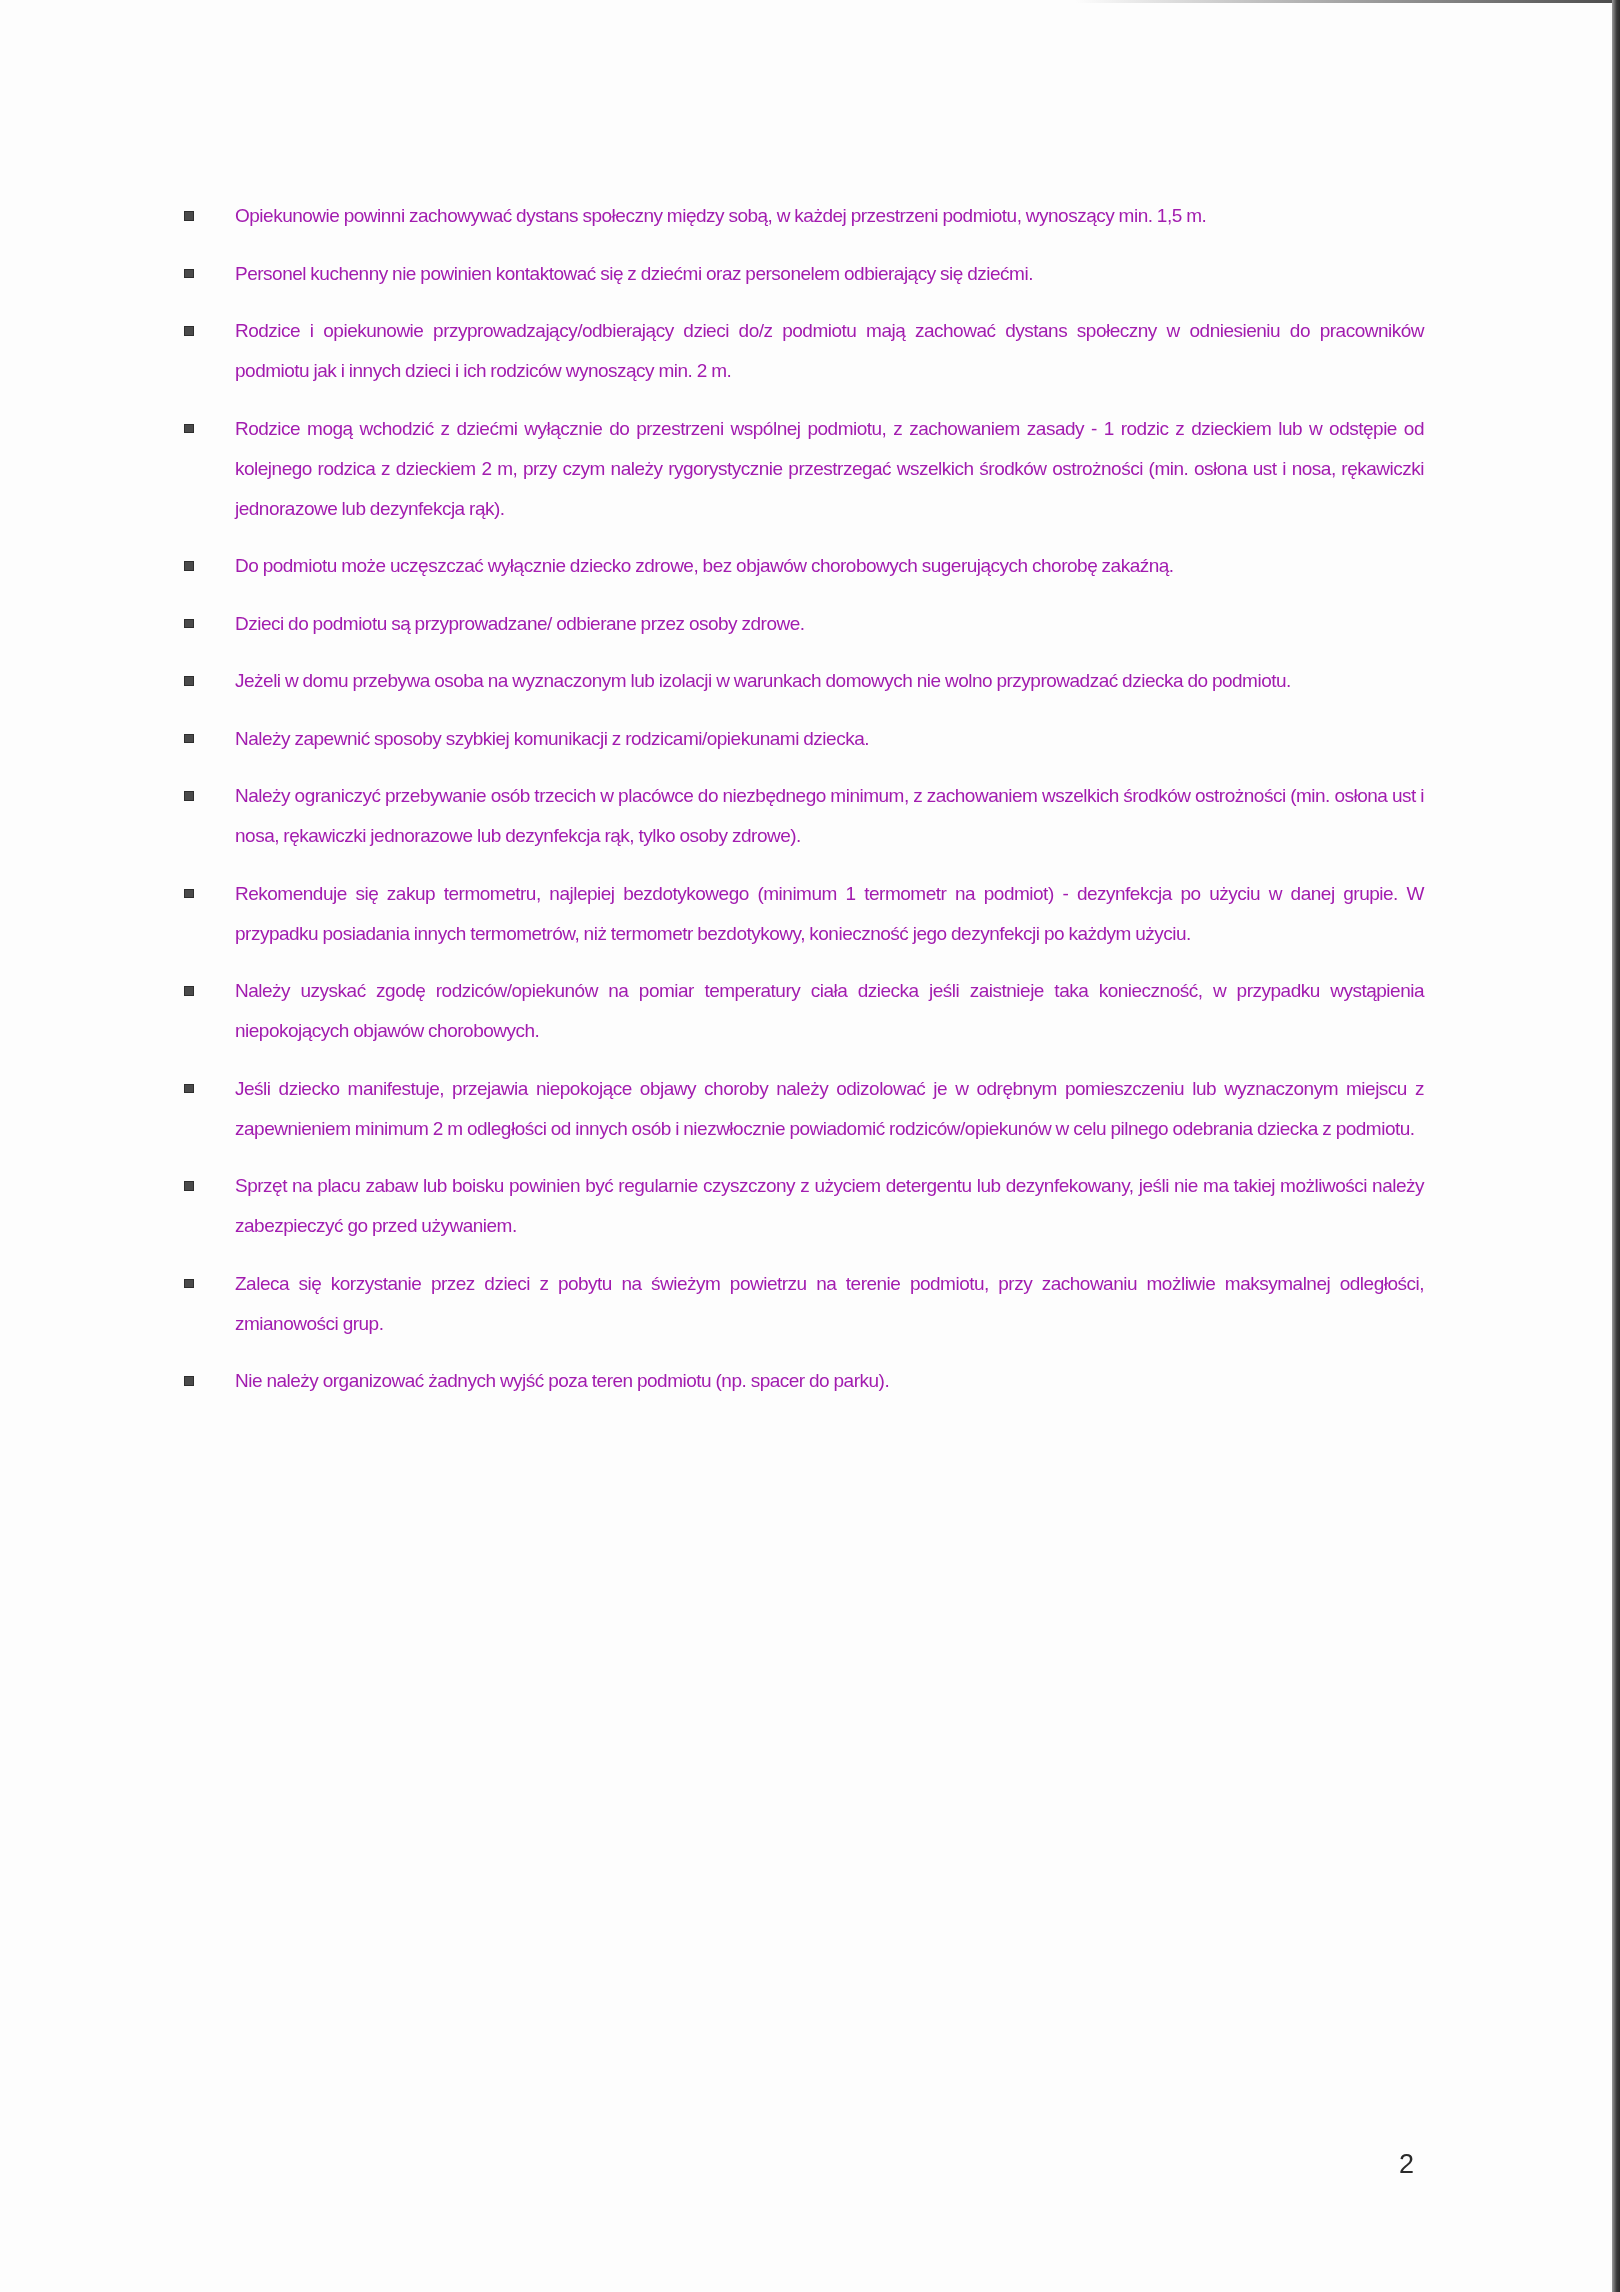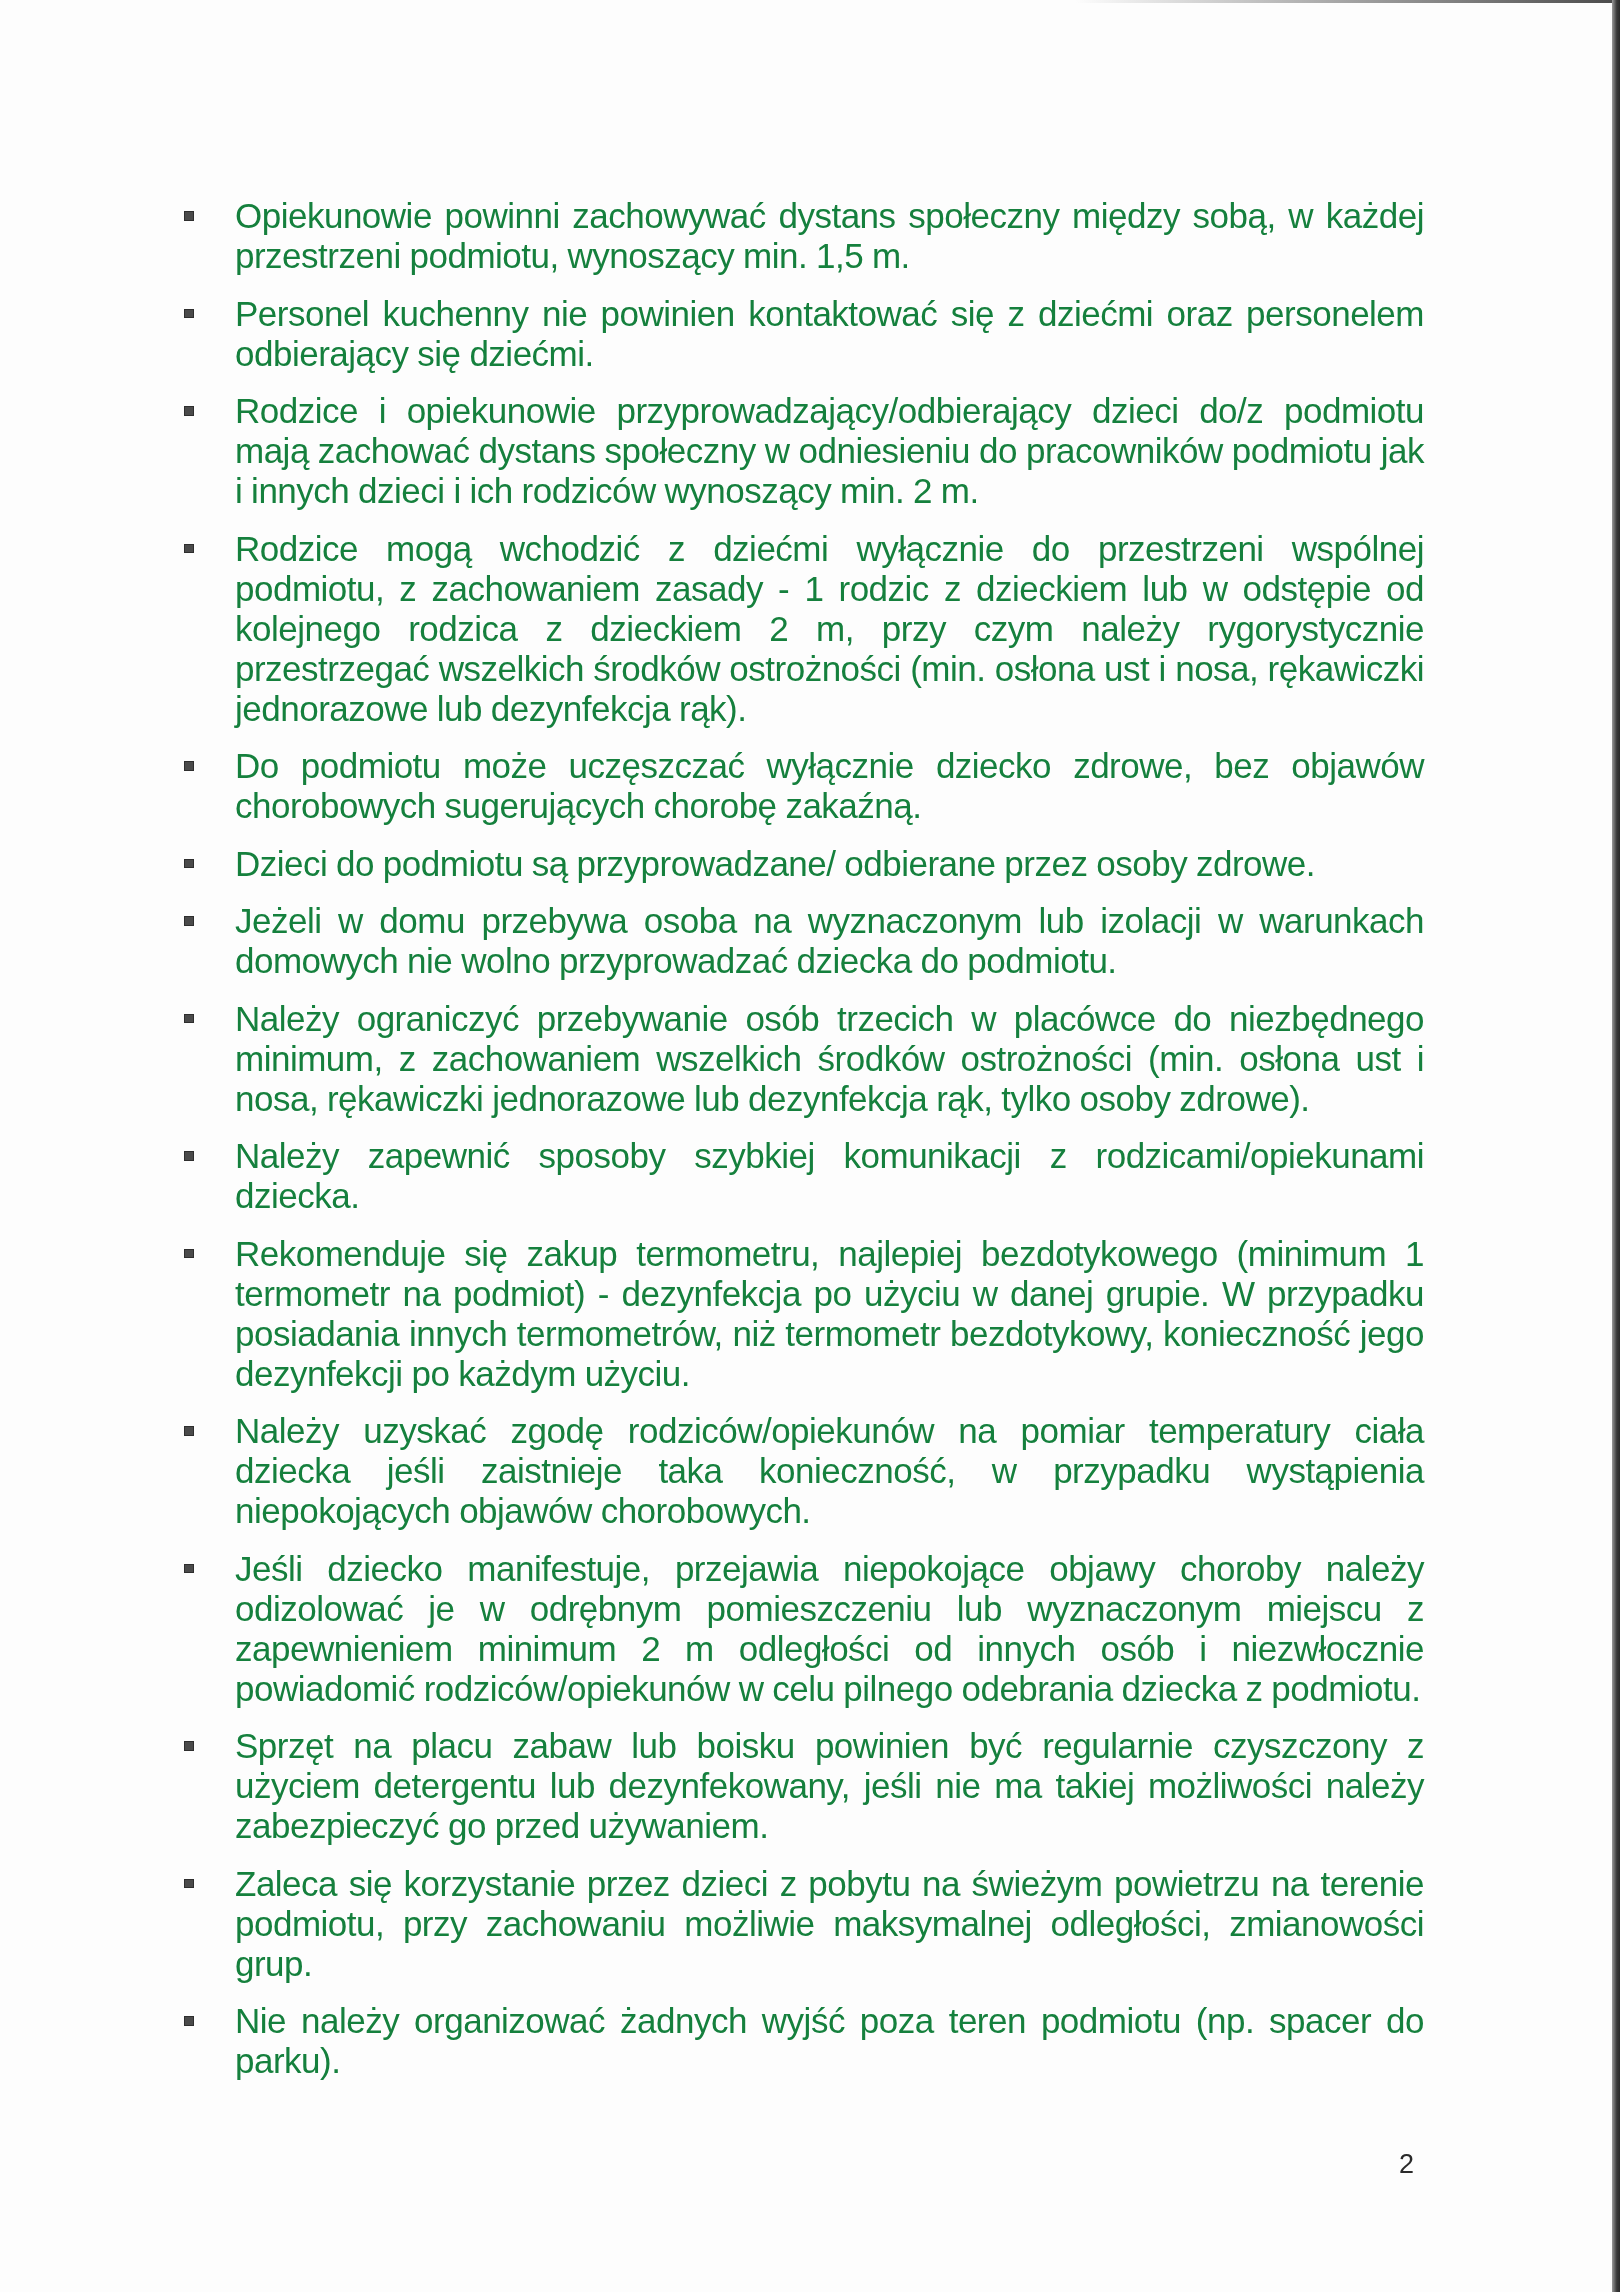--- a/index.html
+++ b/index.html
@@ -46,23 +46,23 @@
     ul.bullets {
       list-style: none;
       margin: 0;
       padding: 0;
     }
     ul.bullets li {
       position: relative;
       padding-left: 51px;
       margin: 0 0 17.5px 0;
       font-family: "Liberation Sans", sans-serif;
-      font-size: 35px;
+      font-size: 19px;
       line-height: 40px;
-      color: #15803d;
+      color: #a21caf;
       text-align: justify;
       letter-spacing: -0.5px;
       word-spacing: -0.4px;
     }
     ul.bullets li .bullet {
       position: absolute;
       left: 0;
       top: 15px;
       width: 9.9px;
       height: 9.9px;
@@ -86,22 +86,22 @@
   <div class="scan-top"></div>
   <div class="content">
     <ul class="bullets">
       <li><span class="bullet"></span><span>Opiekunowie powinni zachowywać dystans społeczny między sobą, w każdej przestrzeni podmiotu, wynoszący min. 1,5 m.</span></li>
       <li><span class="bullet"></span><span>Personel kuchenny nie powinien kontaktować się z dziećmi oraz personelem odbierający się dziećmi.</span></li>
       <li><span class="bullet"></span><span>Rodzice i opiekunowie przyprowadzający/odbierający dzieci do/z podmiotu mają zachować dystans społeczny w odniesieniu do pracowników podmiotu jak i innych dzieci i ich rodziców wynoszący min. 2 m.</span></li>
       <li><span class="bullet"></span><span>Rodzice mogą wchodzić z dziećmi wyłącznie do przestrzeni wspólnej podmiotu, z zachowaniem zasady - 1 rodzic z dzieckiem lub w odstępie od kolejnego rodzica z dzieckiem 2 m, przy czym należy rygorystycznie przestrzegać wszelkich środków ostrożności (min. osłona ust i nosa, rękawiczki jednorazowe lub dezynfekcja rąk).</span></li>
       <li><span class="bullet"></span><span>Do podmiotu może uczęszczać wyłącznie dziecko zdrowe, bez objawów chorobowych sugerujących chorobę zakaźną.</span></li>
       <li><span class="bullet"></span><span>Dzieci do podmiotu są przyprowadzane/ odbierane przez osoby zdrowe.</span></li>
       <li><span class="bullet"></span><span>Jeżeli w domu przebywa osoba na wyznaczonym lub izolacji w warunkach domowych nie wolno przyprowadzać dziecka do podmiotu.</span></li>
+      <li><span class="bullet"></span><span>Należy zapewnić sposoby szybkiej komunikacji z rodzicami/opiekunami dziecka.</span></li>
       <li><span class="bullet"></span><span>Należy ograniczyć przebywanie osób trzecich w placówce do niezbędnego minimum, z zachowaniem wszelkich środków ostrożności (min. osłona ust i nosa, rękawiczki jednorazowe lub dezynfekcja rąk, tylko osoby zdrowe).</span></li>
-      <li><span class="bullet"></span><span>Należy zapewnić sposoby szybkiej komunikacji z rodzicami/opiekunami dziecka.</span></li>
       <li><span class="bullet"></span><span>Rekomenduje się zakup termometru, najlepiej bezdotykowego (minimum 1 termometr na podmiot) - dezynfekcja po użyciu w danej grupie. W przypadku posiadania innych termometrów, niż termometr bezdotykowy, konieczność jego dezynfekcji po każdym użyciu.</span></li>
       <li><span class="bullet"></span><span>Należy uzyskać zgodę rodziców/opiekunów na pomiar temperatury ciała dziecka jeśli zaistnieje taka konieczność, w przypadku wystąpienia niepokojących objawów chorobowych.</span></li>
       <li><span class="bullet"></span><span>Jeśli dziecko manifestuje, przejawia niepokojące objawy choroby należy odizolować je w odrębnym pomieszczeniu lub wyznaczonym miejscu z zapewnieniem minimum 2 m odległości od innych osób i niezwłocznie powiadomić rodziców/opiekunów w celu pilnego odebrania dziecka z podmiotu.</span></li>
       <li><span class="bullet"></span><span>Sprzęt na placu zabaw lub boisku powinien być regularnie czyszczony z użyciem detergentu lub dezynfekowany, jeśli nie ma takiej możliwości należy zabezpieczyć go przed używaniem.</span></li>
       <li><span class="bullet"></span><span>Zaleca się korzystanie przez dzieci z pobytu na świeżym powietrzu na terenie podmiotu, przy zachowaniu możliwie maksymalnej odległości, zmianowości grup.</span></li>
       <li><span class="bullet"></span><span>Nie należy organizować żadnych wyjść poza teren podmiotu (np. spacer do parku).</span></li>
     </ul>
   </div>
   <div class="page-number">2</div>
 </div>

